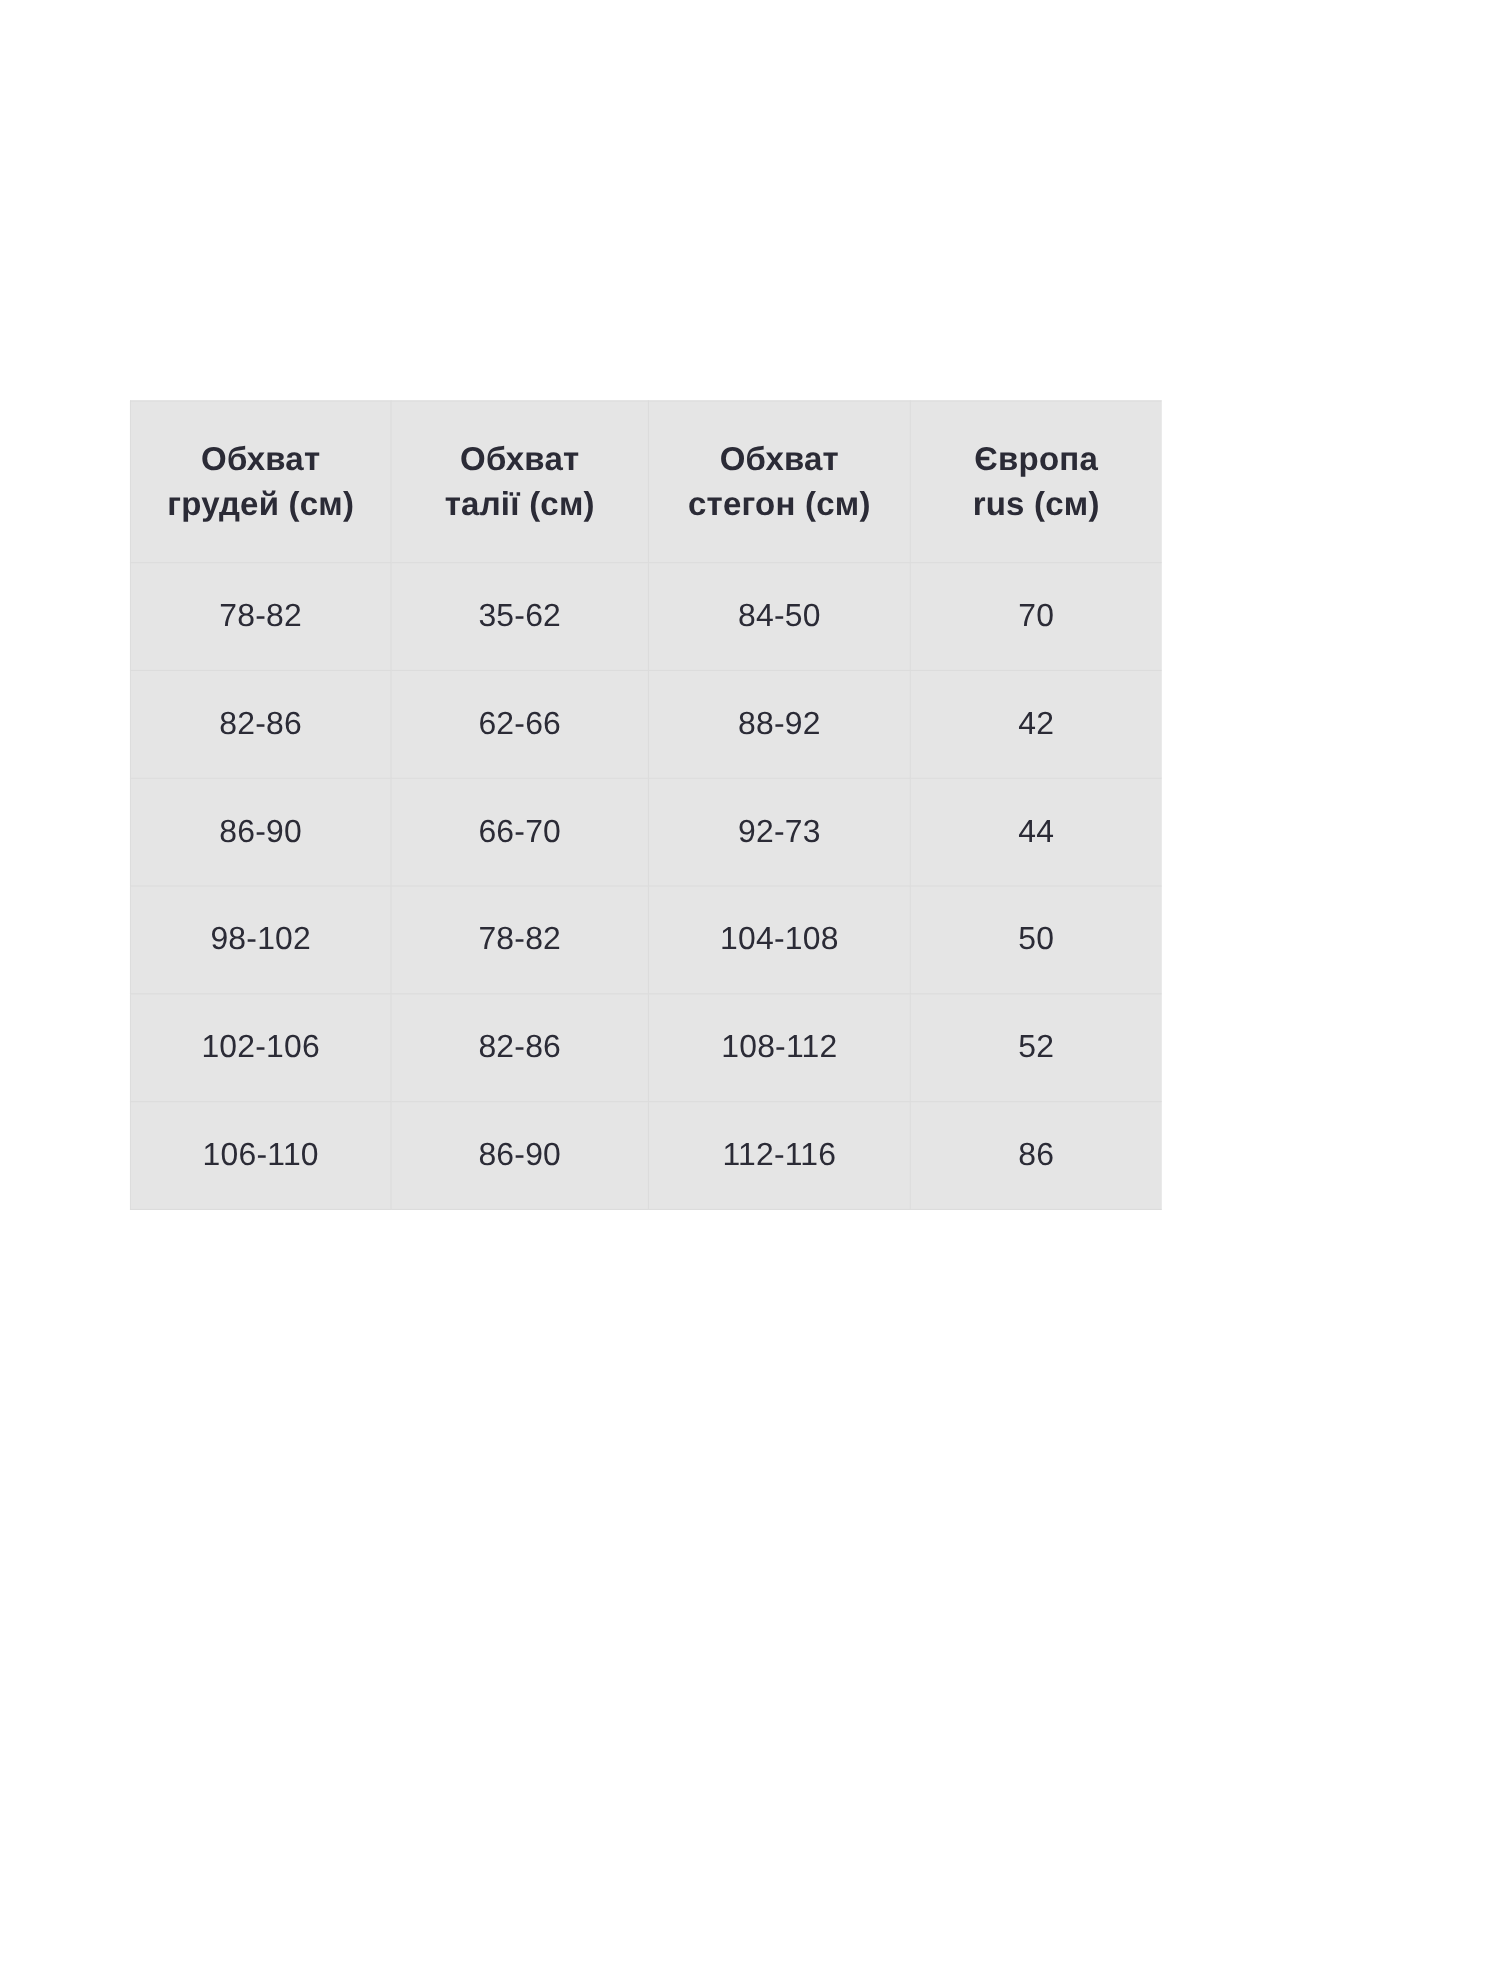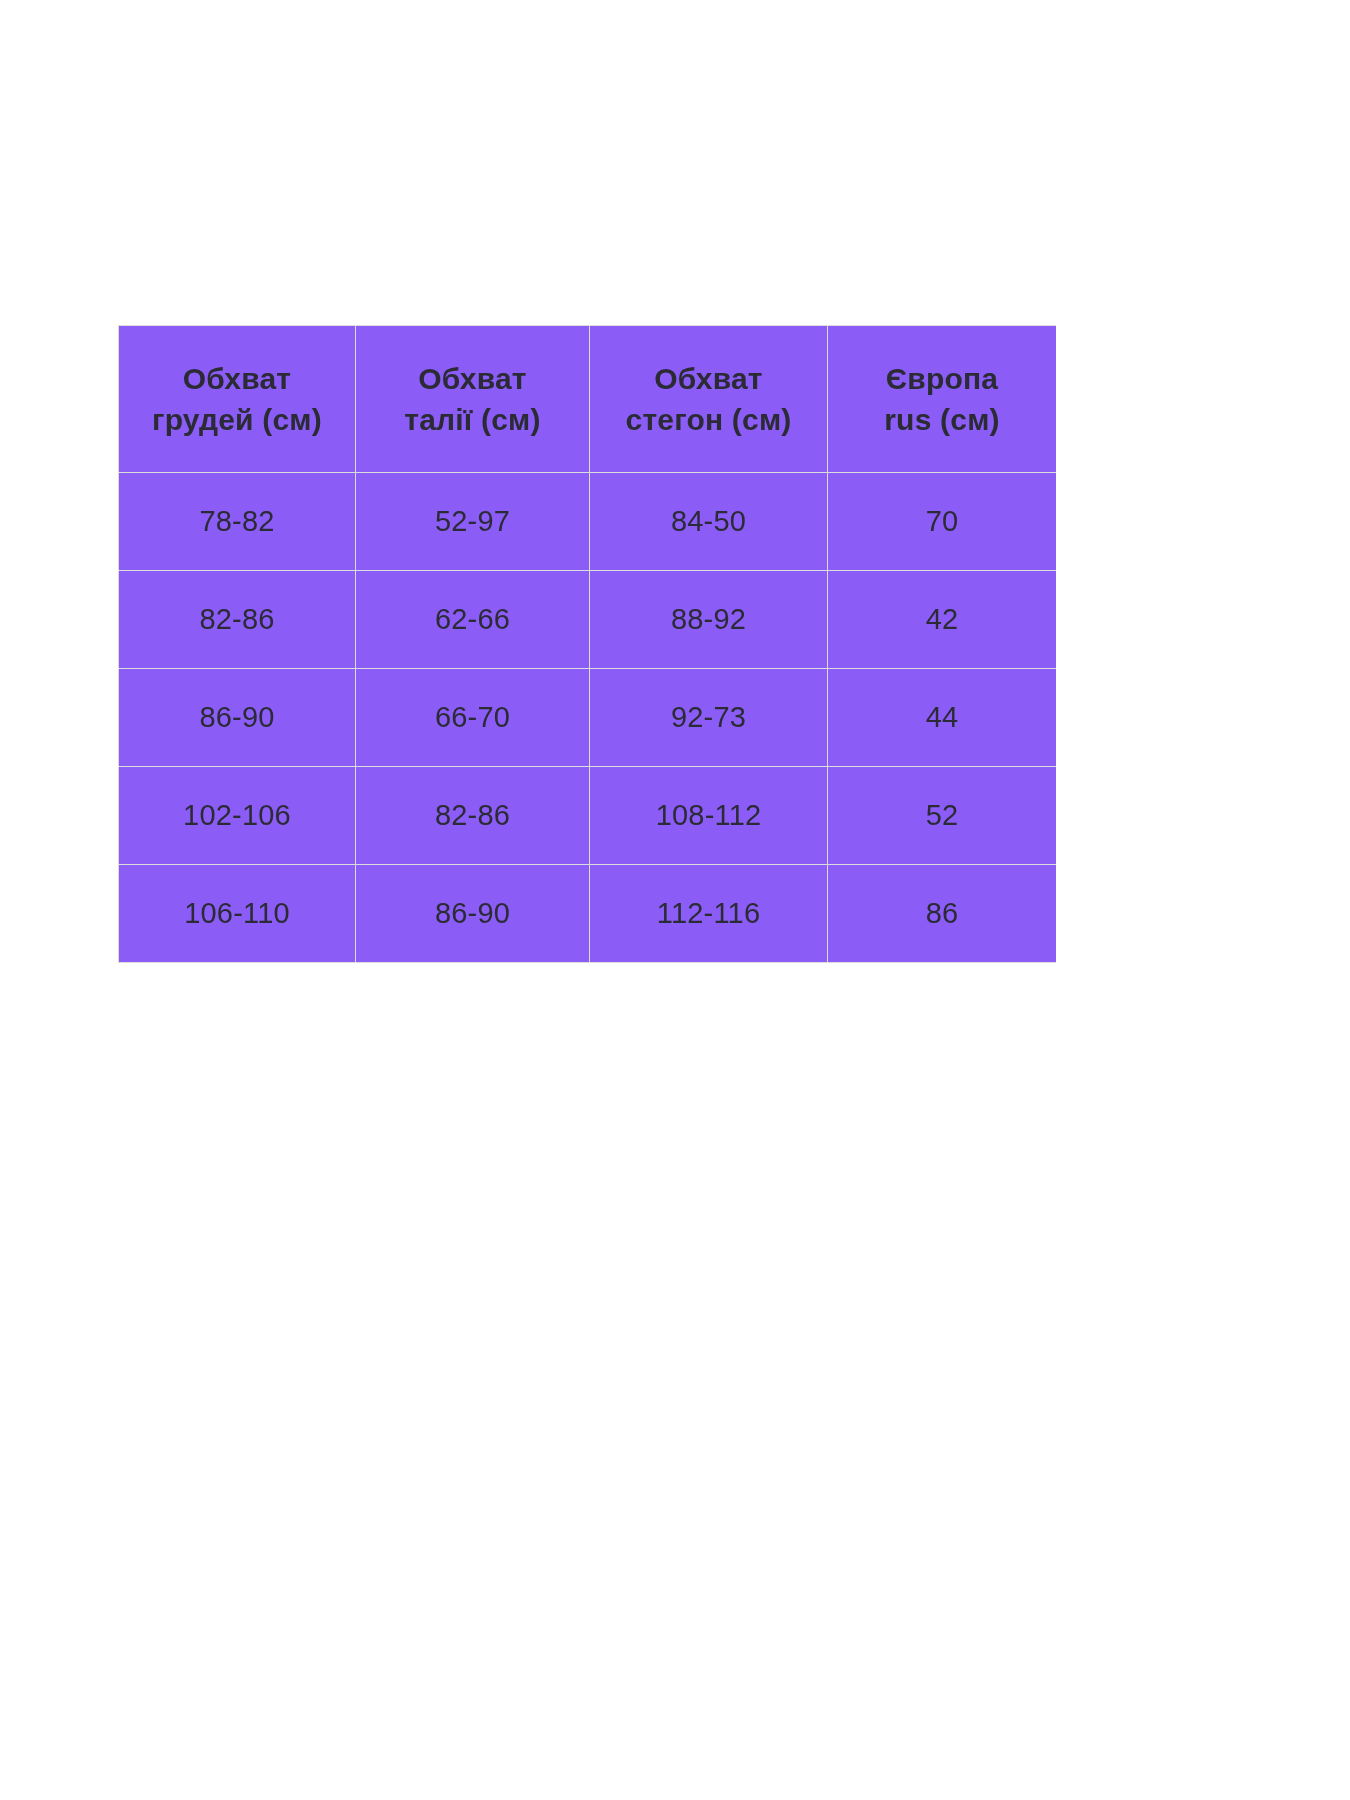--- a/index.html
+++ b/index.html
@@ -21,21 +21,22 @@
     top: 325px;
     width: 938px;
     height: 930px;
     overflow: hidden;
   }
 
   table.size-chart {
     border-collapse: collapse;
     width: 938px;
     table-layout: fixed;
-    background: #8b5cf6;
+    background: #e5e5e5;
+    margin-top: 39px;
   }
 
   table.size-chart col.c1 { width: 237px; }
   table.size-chart col.c2 { width: 234px; }
   table.size-chart col.c3 { width: 238px; }
   table.size-chart col.c4 { width: 229px; }
 
   table.size-chart th,
   table.size-chart td {
     border: 1px solid #dcdcdc;
@@ -92,35 +93,41 @@
         </th>
         <th>
           <span class="hl">Європа</span>
           <span class="hl">rus (см)</span>
         </th>
       </tr>
     </thead>
     <tbody>
       <tr>
         <td>78-82</td>
-        <td>52-97</td>
+        <td>35-62</td>
         <td>84-50</td>
         <td>70</td>
       </tr>
       <tr>
         <td>82-86</td>
         <td>62-66</td>
         <td>88-92</td>
         <td>42</td>
       </tr>
       <tr>
         <td>86-90</td>
         <td>66-70</td>
         <td>92-73</td>
         <td>44</td>
+      </tr>
+      <tr>
+        <td>98-102</td>
+        <td>78-82</td>
+        <td>104-108</td>
+        <td>50</td>
       </tr>
       <tr>
         <td>102-106</td>
         <td>82-86</td>
         <td>108-112</td>
         <td>52</td>
       </tr>
       <tr>
         <td>106-110</td>
         <td>86-90</td>

